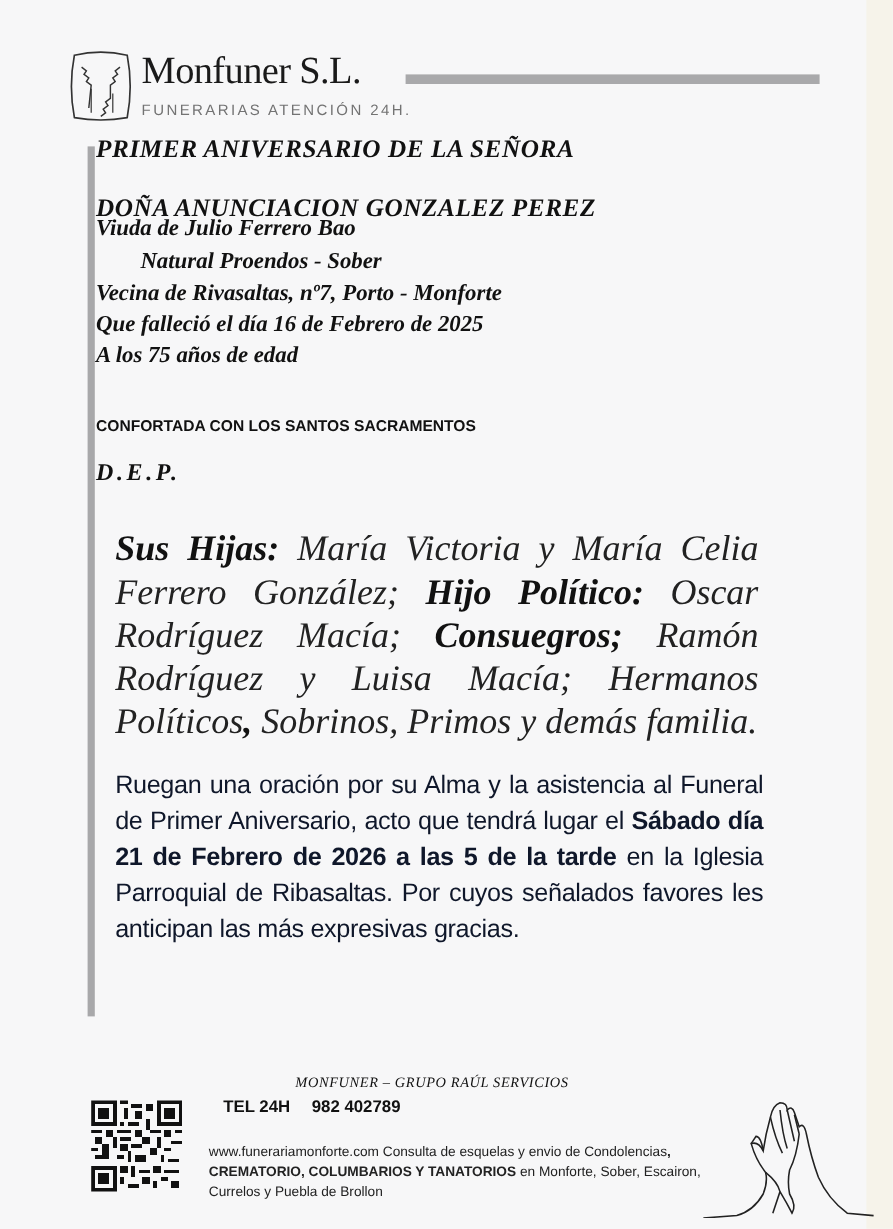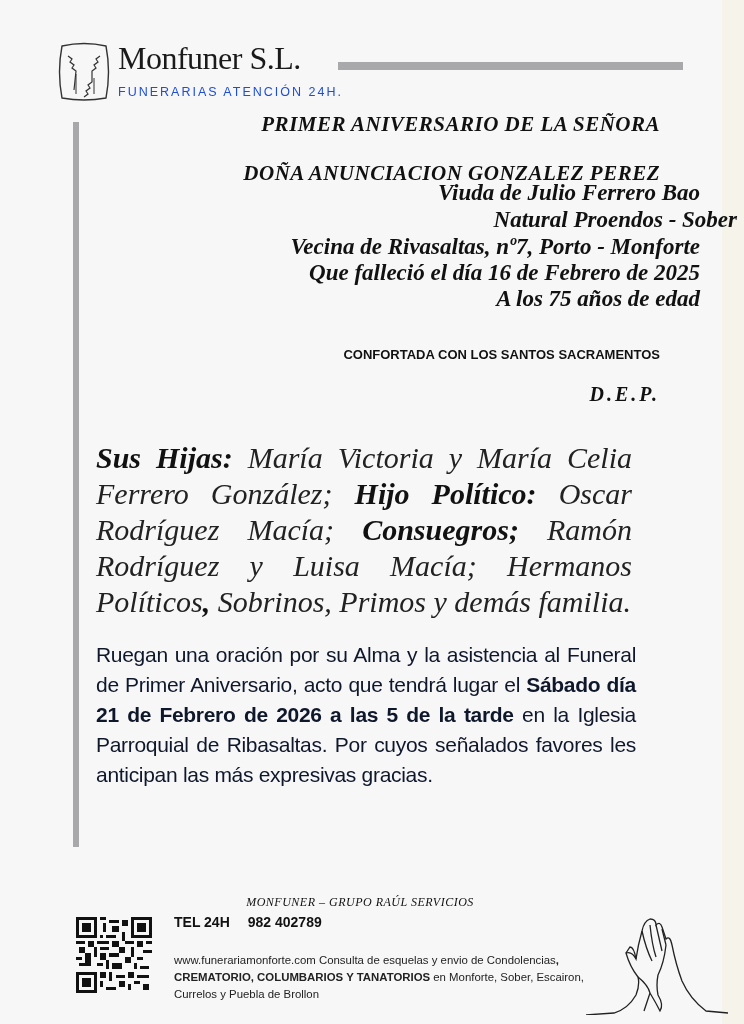--- a/index.html
+++ b/index.html
@@ -18,37 +18,37 @@
       position: absolute; left: 56px; top: 42px; width: 56px; height: 60px;
     }
     .brand-name {
       position: absolute; left: 118px; top: 42px;
       font-family: "Liberation Serif", serif; font-size: 32px; letter-spacing: -0.5px;
       color: #1a1a1a; line-height: 1;
     }
     .brand-tag {
       position: absolute; left: 118px; top: 85px;
       font-family: "Liberation Sans", sans-serif; font-size: 12.5px; letter-spacing: 2px;
-      color: #1d4ed8;
+      color: #737373;
     }
     .top-bar {
       position: absolute; left: 338px; top: 62px; width: 345px; height: 8px;
       background: #a9a9ab;
     }
     .side-bar {
       position: absolute; left: 73px; top: 122px; width: 6px; height: 725px;
       background: #a8a8aa;
     }
     
-    .center { position: absolute; left: 80px; width: 580px; text-align: right; }
+    .center { position: absolute; left: 80px; width: 580px; text-align: left; }
     .script {
       font-family: "Liberation Serif", serif; font-style: italic; font-weight: bold;
     }
     .h1 { font-size: 21px; letter-spacing: 0.5px; }
-    .h2 { font-size: 23px; padding-left: 40px; }
+    .h2 { font-size: 19px; }
     .confort {
       font-family: "Liberation Sans", sans-serif; font-weight: bold; font-size: 13px;
     }
     .dep { font-size: 20px; letter-spacing: 3px; }
     
     .family {
       position: absolute; left: 96px; top: 440px; width: 536px;
       font-family: "Liberation Serif", serif; font-style: italic;
       font-size: 30px; line-height: 36px; text-align: justify; color: #222;
     }
@@ -59,21 +59,21 @@
       font-family: "Liberation Sans", sans-serif; font-size: 21px; line-height: 30px;
       text-align: justify; color: #0f172a; letter-spacing: -0.3px;
     }
     .ceremony b { font-weight: bold; }
     .footer-sig {
       position: absolute; left: 180px; top: 866px; width: 360px; text-align: center;
       font-family: "Liberation Serif", serif; font-style: italic; font-size: 12px; letter-spacing: 0.5px; margin-top: 29px;
     }
     .qr { position: absolute; left: 76px; top: 917px; width: 76px; height: 76px; }
     .tel {
-      position: absolute; left: 174px; top: 914px;
+      position: absolute; left: 186px; top: 914px;
       font-family: "Liberation Sans", sans-serif; font-weight: bold; font-size: 14px;
     }
     .tel span { margin-right: 18px; }
     .info {
       position: absolute; left: 174px; top: 952px; width: 420px;
       font-family: "Liberation Sans", sans-serif; font-size: 11.4px; line-height: 17px; color: #222;
     }
     .info b { font-weight: bold; }
     .hands { position: absolute; left: 586px; top: 915px; width: 146px; height: 100px; }
   </style>

